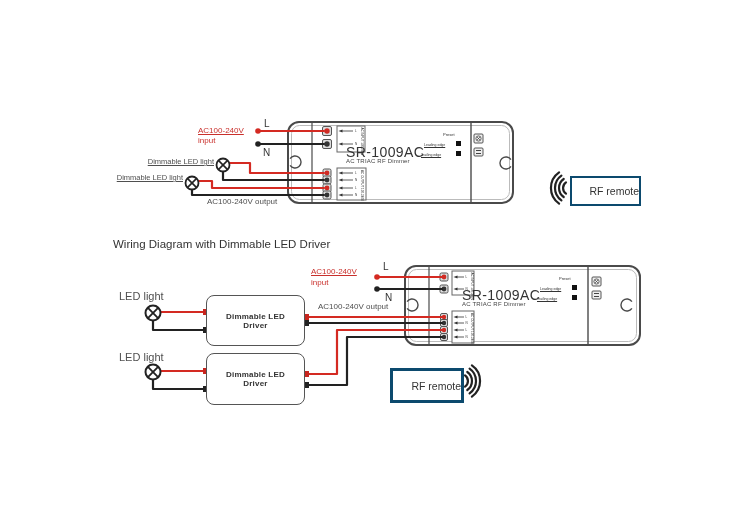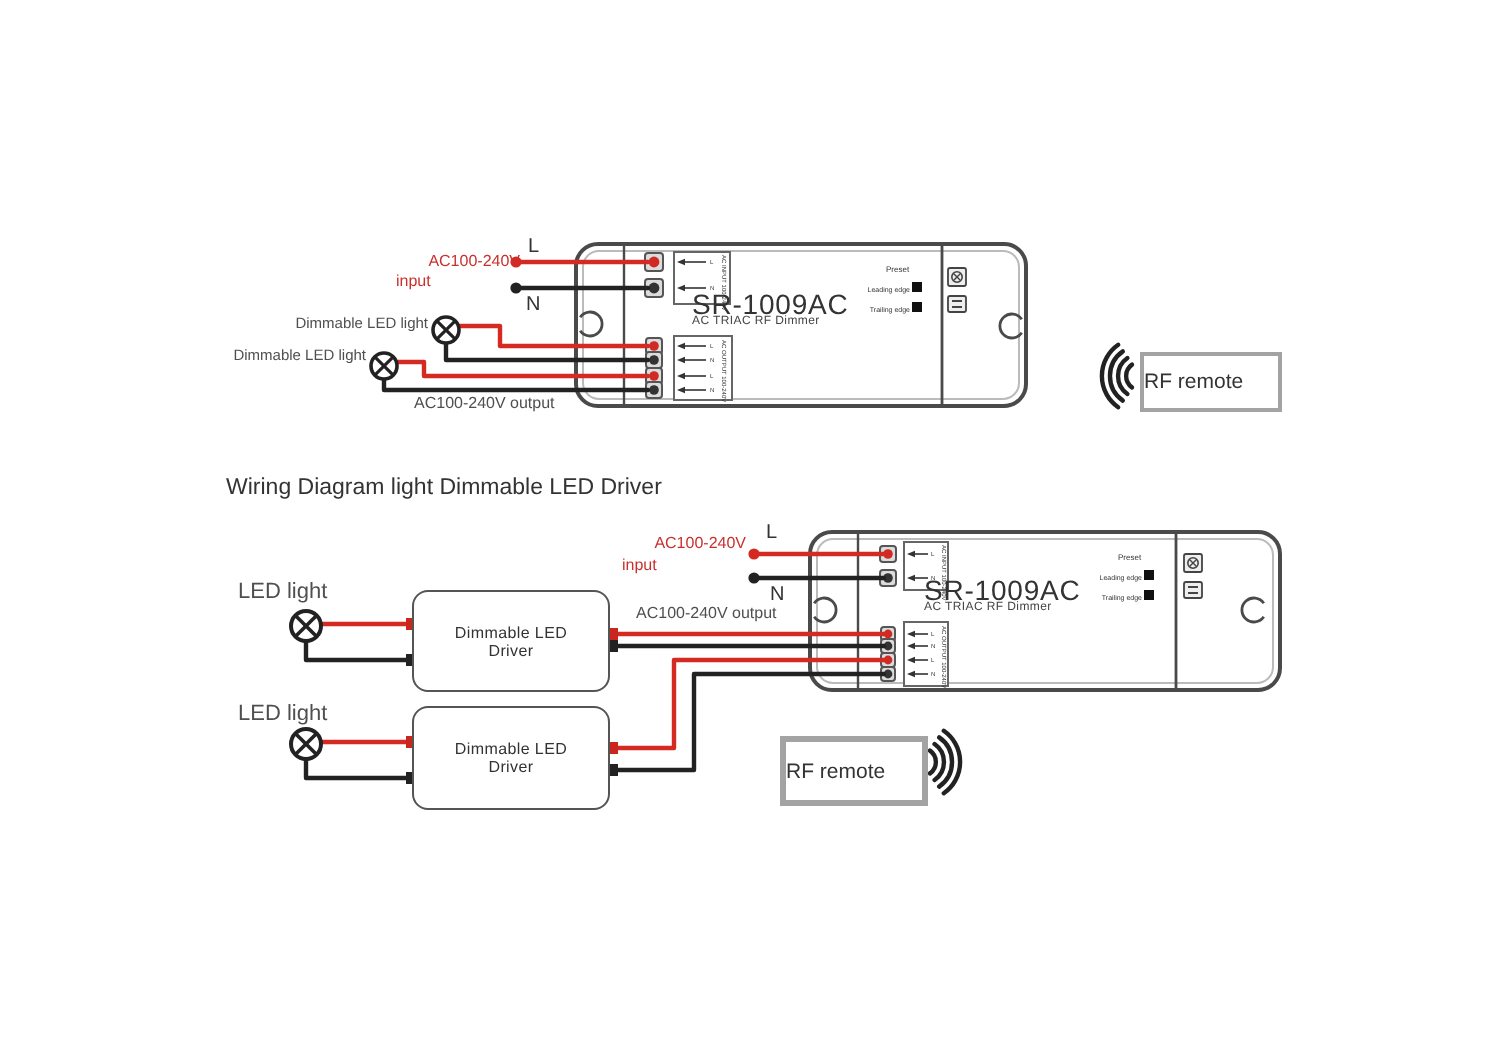--- a/index.html
+++ b/index.html
@@ -2,27 +2,27 @@
 <html><head>
 <meta charset="utf-8">
 <style>
   html,body{margin:0;padding:0;background:#fff;}
   .canvas{position:relative;width:750px;height:527px;background:#ffffff;overflow:hidden;
           font-family:"Liberation Sans",sans-serif;color:#3a3a3a;}
   .canvas svg{position:absolute;left:0;top:0;}
   .lbl{position:absolute;line-height:1.1;white-space:nowrap;}
   .red{color:#c9302c;}
   .gray{color:#4f4f4f;text-align:right;}
-  .ra{text-align:right;}
+  .ra{text-decoration:underline;}
   .ca{text-align:left;}
-  .remote-box{position:absolute;border:3px solid #a3a3a3;background:#fff;display:flex;
-              align-items:center;justify-content:flex-start;font-size:10.5px;color:#333;}
+  .remote-box{position:absolute;border:3px solid #0c4a6e;background:#fff;display:flex;
+              align-items:center;justify-content:flex-end;font-size:10.5px;color:#333;}
   .driver-box{position:absolute;border:1.6px solid #555;border-radius:8px;background:#fff;
               display:flex;flex-direction:column;align-items:center;justify-content:center;
-              font-size:8px;font-weight:normal;color:#333;letter-spacing:.2px;}
+              font-size:8px;font-weight:bold;color:#333;letter-spacing:.2px;}
   .model{font-size:14px;font-weight:normal;color:#333;letter-spacing:.4px;}
   .subtitle{font-size:6px;color:#444;letter-spacing:.2px;}
   .tiny{font-size:4px;color:#333;}
   .tinier{font-size:3.5px;color:#333;}
 </style>
 </head>
 <body>
 
 <div class="canvas">
 
@@ -245,21 +245,21 @@
   <div class="lbl gray" style="left:207px;top:198px;font-size:8px;">AC100-240V output</div>
   <div class="lbl ca model" style="left:346px;top:145px;width:120px;">SR-1009AC</div>
   <div class="lbl ca subtitle" style="left:346px;top:158px;width:120px;">AC TRIAC RF Dimmer</div>
   <div class="lbl ca tiny" style="left:443px;top:133px;width:32px;">Preset</div>
   <div class="lbl ra tinier" style="left:424px;top:144px;width:31px;">Leading edge</div>
   <div class="lbl ra tinier" style="left:421px;top:154px;width:34px;">Trailing edge</div>
   <div class="remote-box" style="left:570px;top:176px;width:67px;height:26px;border-width:2.5px;">
     <span>RF remote</span>
   </div>
 
-  <div class="lbl" style="left:113px;top:238px;font-size:11.5px;color:#333;">Wiring Diagram light Dimmable LED Driver</div>
+  <div class="lbl" style="left:113px;top:238px;font-size:11.5px;color:#333;">Wiring Diagram with Dimmable LED Driver</div>
   <div class="lbl gray" style="left:119px;top:290px;font-size:11px;">LED light</div>
   <div class="lbl gray" style="left:119px;top:351px;font-size:11px;">LED light</div>
 
   <div class="driver-box" style="left:206px;top:295px;width:97px;height:49px;">
     <div>Dimmable LED</div>
     <div>Driver</div>
   </div>
   <div class="driver-box" style="left:206px;top:353px;width:97px;height:50px;">
     <div>Dimmable LED</div>
     <div>Driver</div>

